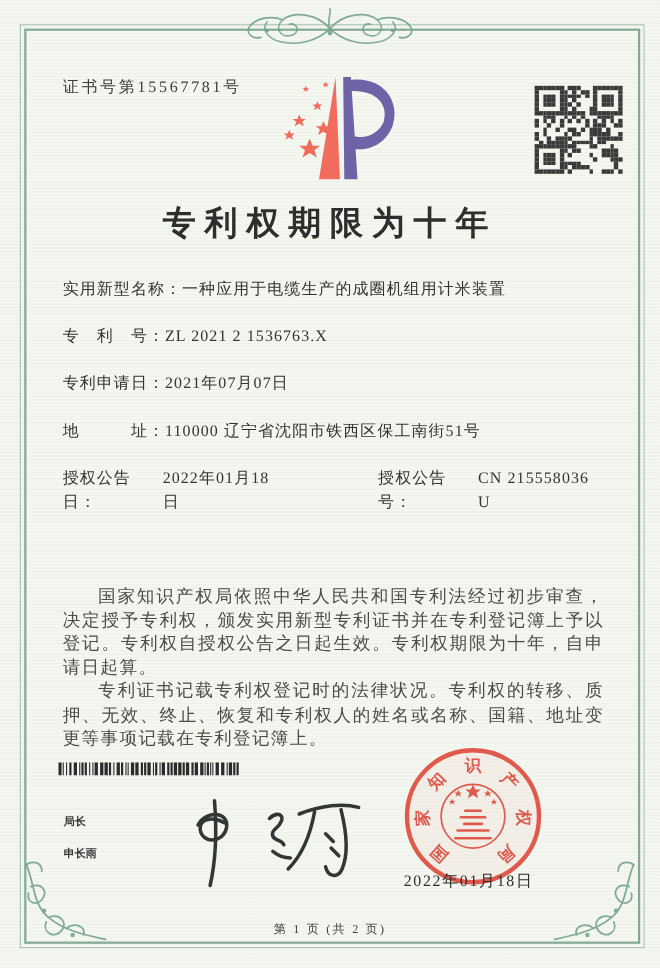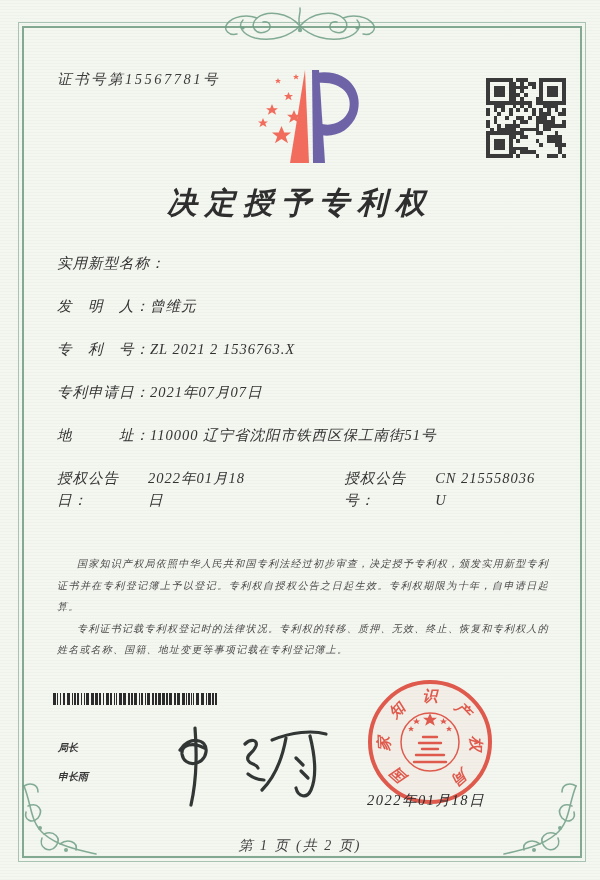--- a/index.html
+++ b/index.html
@@ -1,19 +1,19 @@
 <!DOCTYPE html>
 <html><head>
 <meta charset="utf-8">
 <style>
   html,body{margin:0;padding:0;}
   body{font-family:"Liberation Serif","DejaVu Serif",serif;background:#e9ece4;}
   .page{position:relative;width:600px;height:880px;margin:0 auto;overflow:hidden;
     background:#f4f6f0;
-    background-image:repeating-linear-gradient(180deg, rgba(210,224,210,.18) 0 1px, rgba(255,255,255,0) 1px 3px);font-style:italic;}
+    background-image:repeating-linear-gradient(180deg, rgba(210,224,210,.18) 0 1px, rgba(255,255,255,0) 1px 3px);}
   
   .frame-outer{position:absolute;left:18px;top:22px;width:566px;height:838px;border:1px solid #a9c3b2;}
   .frame-inner{position:absolute;left:3px;top:3px;right:3px;bottom:3px;border:2px solid #5e8f74;opacity:.75;}
   .ornament{position:absolute;z-index:1;}
   .orn-top{left:185px;top:4px;}
   .orn-bl{left:16px;top:766px;}
   .orn-br{left:489px;top:766px;transform:scaleX(-1);}
   
   .cert-no{position:absolute;left:57px;top:70px;font-size:14.5px;letter-spacing:2.5px;color:#3c3c3c;}
   .logo{position:absolute;left:250px;top:66px;}
@@ -24,31 +24,31 @@
   .title{position:absolute;left:0;width:600px;top:183px;text-align:center;font-size:30px;
       font-weight:600;letter-spacing:8px;color:#2e2e2e;}
   
   .fields{position:absolute;left:57px;top:252px;width:492px;font-size:14.5px;color:#333;}
   .frow{display:flex;margin-bottom:21px;letter-spacing:1px;line-height:22px;}
   .flabel{flex-shrink:0;white-space:pre;}
   .fvalue{white-space:pre-wrap;}
   .grant-row{display:flex;letter-spacing:1px;line-height:22px;align-items:center;}
   .grant-no{margin-left:86px;}
   
-  .legal{position:absolute;left:57px;top:553px;width:492px;font-size:10px;line-height:21.5px;
+  .legal{position:absolute;left:57px;top:532px;width:492px;font-size:16px;line-height:21.5px;
       color:#4c4c4c;letter-spacing:1.2px;text-align:justify;}
   .legal p{margin:0;text-indent:2em;}
   
   .barcode{position:absolute;left:53px;top:693px;}
   .chief{position:absolute;left:58px;top:733px;font-family:"Liberation Sans","DejaVu Sans",sans-serif;
       font-weight:600;font-size:10px;color:#383838;line-height:29px;}
   .sig{position:absolute;left:150px;top:708px;z-index:2;}
   .seal{position:absolute;left:362px;top:674px;z-index:2;opacity:.9;}
   .seal-date{position:absolute;left:367px;top:791px;z-index:3;font-size:14.5px;letter-spacing:1.5px;color:#2d2d2d;}
-  .footer{position:absolute;left:0;width:600px;top:837px;text-align:center;font-size:14px;
+  .footer{position:absolute;left:0;width:600px;top:837px;text-align:center;font-size:11px;
       letter-spacing:2px;color:#3f3f3f;}
 </style>
 </head>
 <body>
 
 <div class="page">
 
   <svg width="0" height="0" style="position:absolute" aria-hidden="true">
     <defs>
       <symbol id="st" viewBox="-10 -10 20 20">
@@ -553,29 +553,26 @@
       <div class="on"></div>
       <div></div>
       <div></div>
       <div class="on"></div>
       <div class="on"></div>
       <div class="on"></div>
       <div></div>
       <div class="on"></div>
     </div>
 
-  <div class="title">决定授予专利权</div>
+  <div class="title">专利权期限为十年</div>
 
   <div class="fields">
     <div class="frow">
       <span class="flabel">实用新型名称：</span>
-    </div>
-    <div class="frow">
-      <span class="flabel">发　明　人：</span>
-      <span class="fvalue">曾维元</span>
+      <span class="fvalue">一种应用于电缆生产的成圈机组用计米装置</span>
     </div>
     <div class="frow">
       <span class="flabel">专　利　号：</span>
       <span class="fvalue">ZL 2021 2 1536763.X</span>
     </div>
     <div class="frow">
       <span class="flabel">专利申请日：</span>
       <span class="fvalue">2021年07月07日</span>
     </div>
     <div class="frow">

